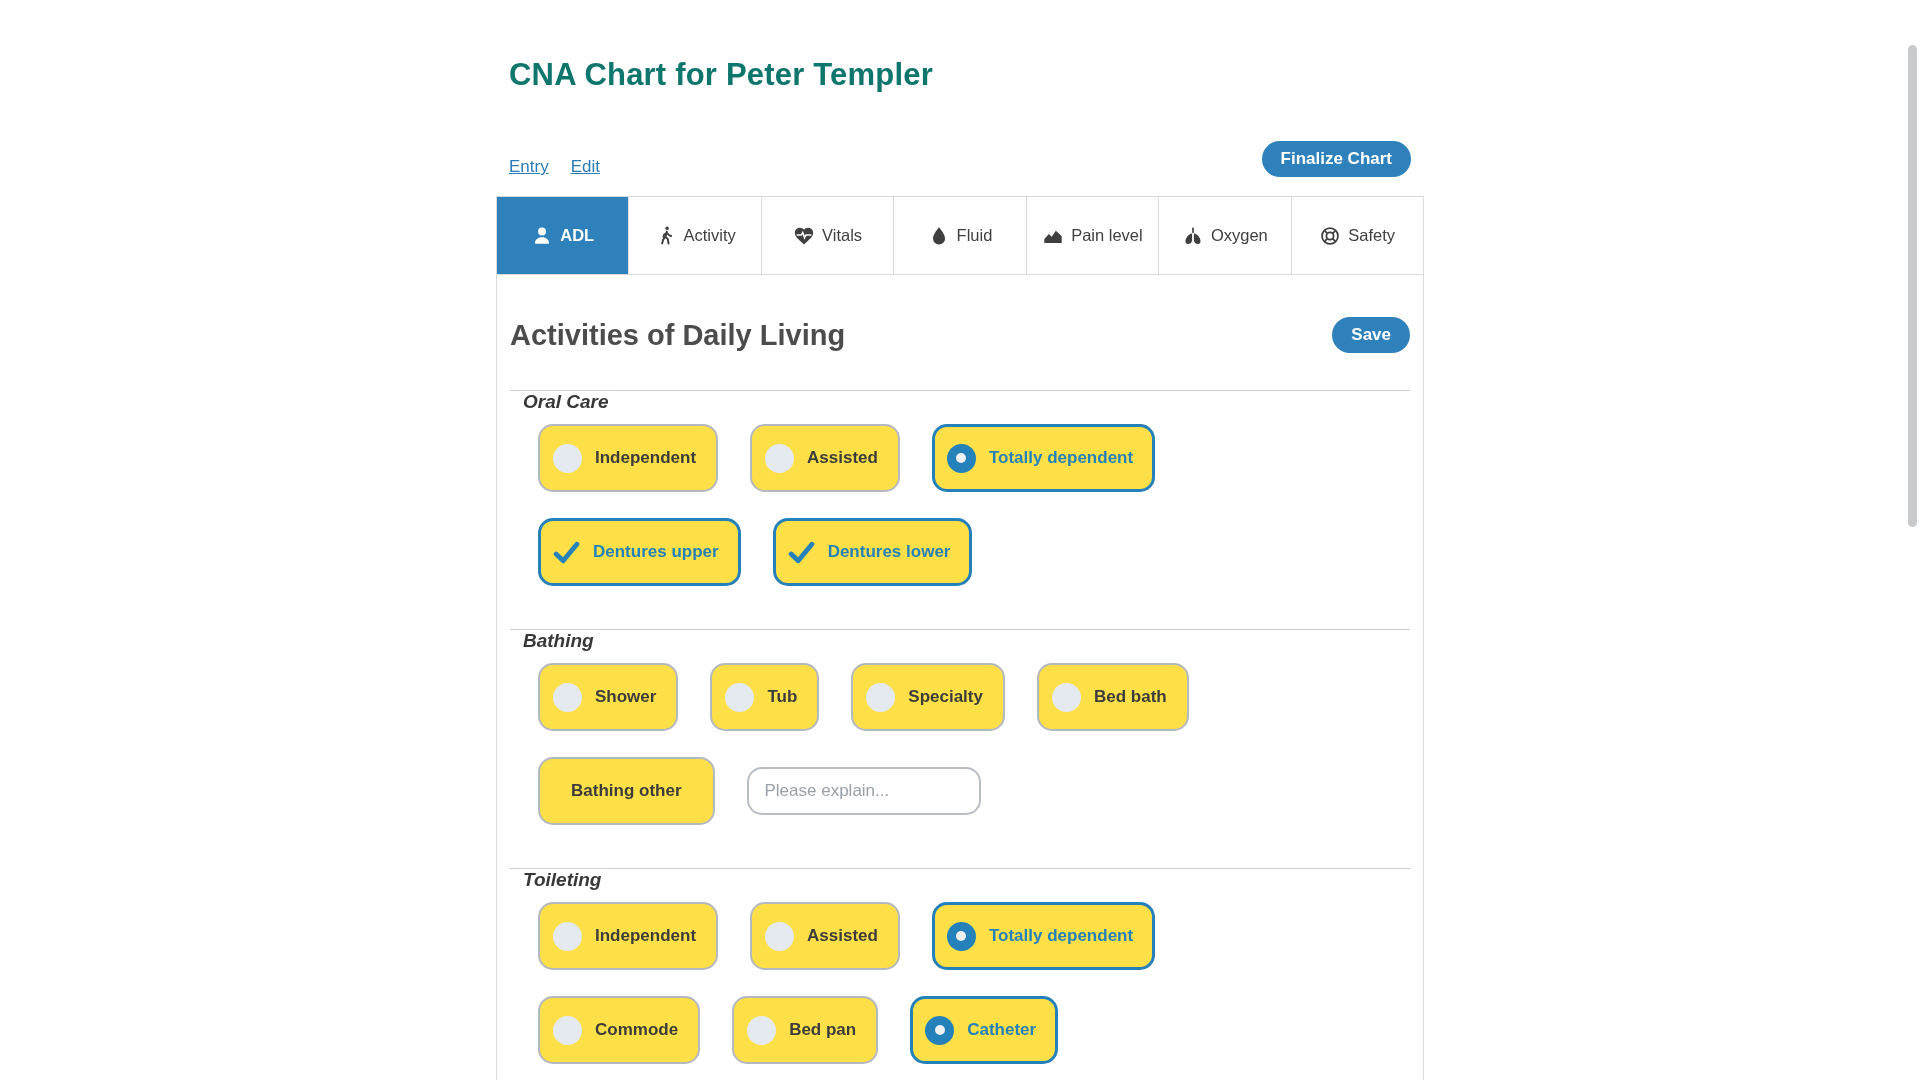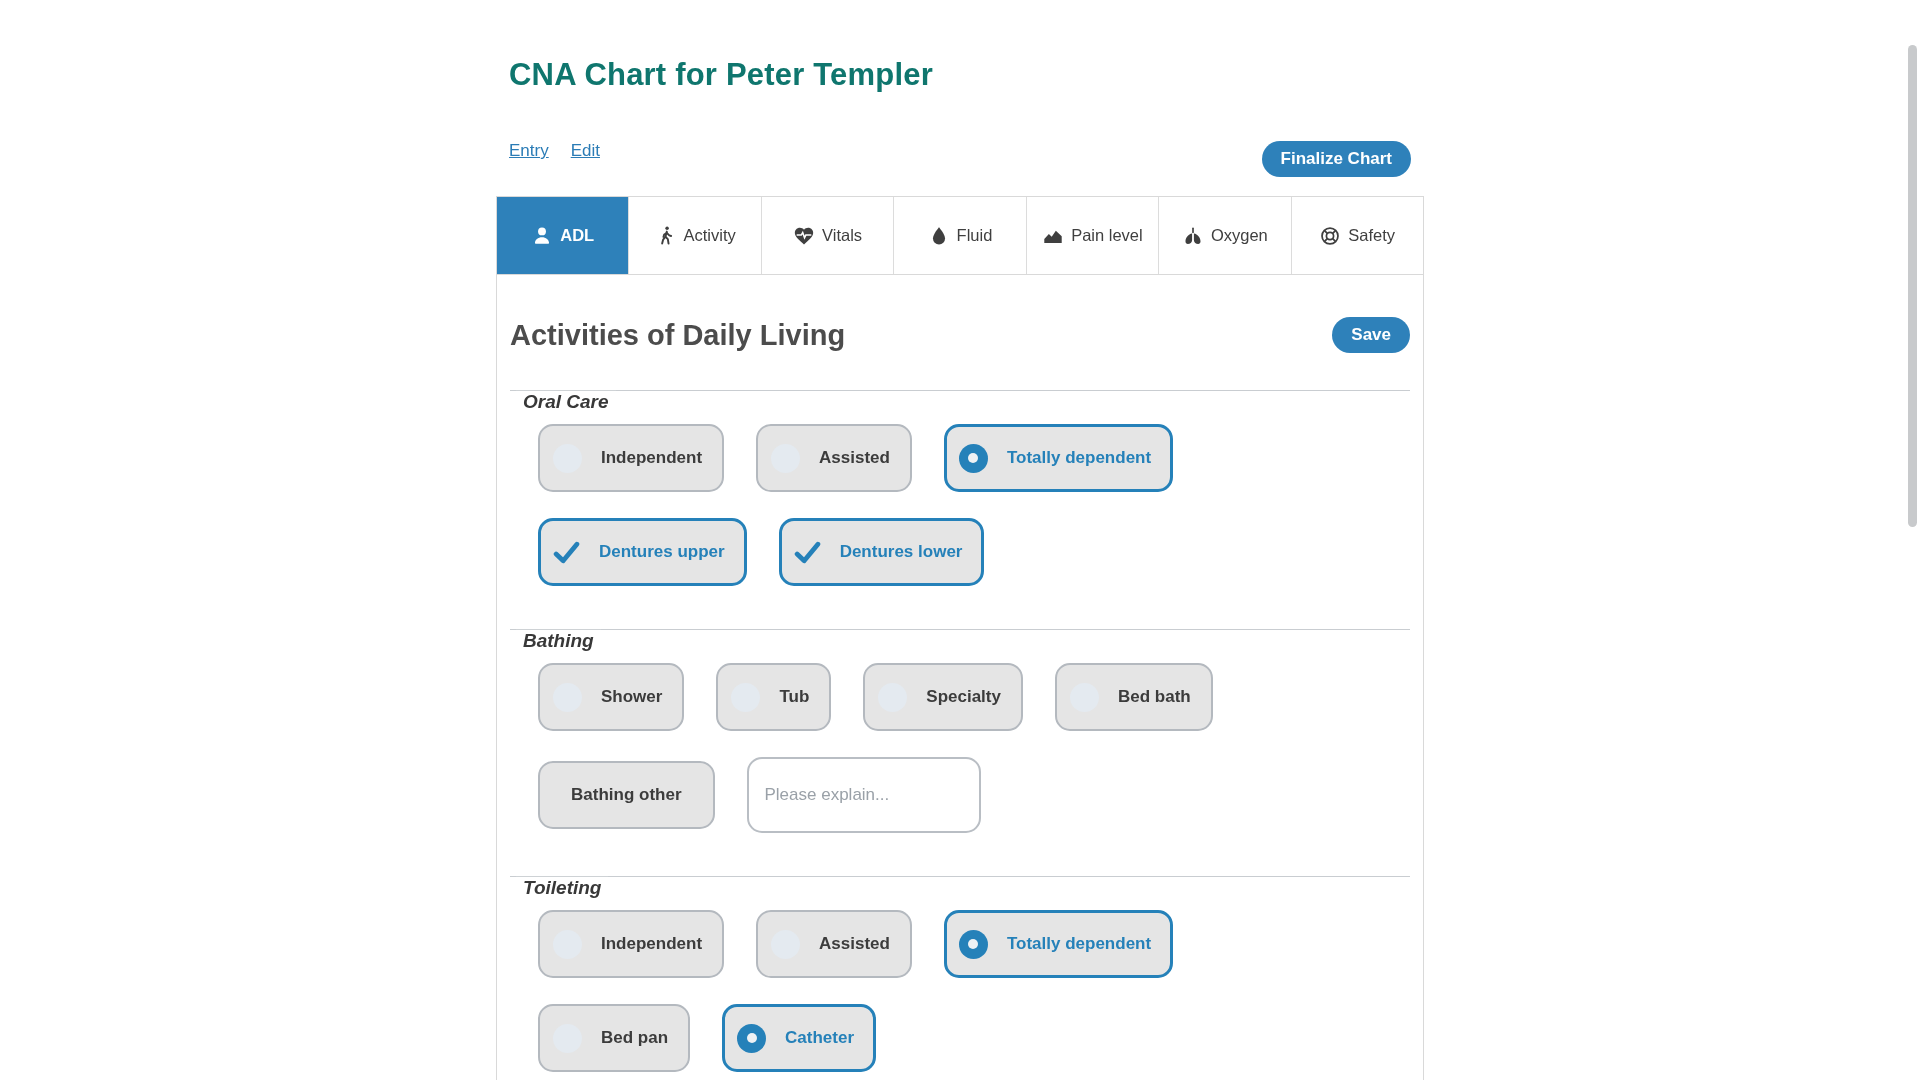--- a/index.html
+++ b/index.html
@@ -10,21 +10,21 @@
     overflow: hidden;
     font-family: "Liberation Sans", sans-serif;
   }
   .header-wrap { margin-left: 496px; width: 928px; padding-top: 56px; }
   .header-inner { padding: 0 13px; }
   h1.page-title {
     margin: 0; font-size: 31px; line-height: 38px;
     font-weight: 700; color: #0f766e; letter-spacing: .2px;
   }
   .actions-row {
-    display: flex; justify-content: space-between; align-items: flex-start;
+    display: flex; justify-content: space-between; align-items: flex-end;
     margin-top: 47px; height: 36px;
   }
   .links { display: flex; gap: 22px; }
   .link {
     color: #2b7cb6; font-size: 17px; text-decoration: underline; cursor: pointer;
   }
   .btn-pill {
     background: #2e81ba; color: #fff; border: none; border-radius: 18px;
     font-family: "Liberation Sans", sans-serif;
     font-size: 17px; font-weight: 700; padding: 8px 19px; cursor: pointer;
@@ -49,38 +49,38 @@
   h2.panel-heading { margin: 0; font-size: 29px; font-weight: 700; color: #4c4c4c; }
   .fieldset { border-top: 1px solid #c9cdd1; margin-top: 37px; position: relative; padding-bottom: 6px; }
   .legend {
     position: absolute; top: 12px; left: 6px; transform: translateY(-55%);
     background: #fff; padding: 0 7px;
     font-style: italic; font-weight: 700; font-size: 19px; color: #383838;
   }
   .opt-row { display: flex; align-items: center; gap: 32px; margin: 26px 0 0 28px; }
   .opt-row.first { margin-top: 33px; }
   .card {
-    display: flex; align-items: center; gap: 19px; height: 68px;
+    display: flex; align-items: center; gap: 13px; height: 68px;
     border: 2px solid #b4b9bf; border-radius: 15px;
-    padding: 0 20px 0 13px; background: #e5e5e5; cursor: pointer;
+    padding: 0 20px 0 13px; background: #fde047; cursor: pointer;
   }
   .card .opt-label { font-size: 17px; font-weight: 700; color: #3c3c3c; white-space: nowrap; }
   .card.selected { border: 3px solid #2581b9; padding: 0 19px 0 12px; }
   .card.selected .opt-label { color: #2581b9; }
   .dot { width: 29px; height: 29px; border-radius: 50%; background: #e4eaf0; position: relative; flex: none; }
   .card.selected .dot { background: #2581b9; }
   .card.selected .dot::after {
     content: ""; position: absolute; width: 10px; height: 10px; border-radius: 50%;
     background: #edf1f4; top: 50%; left: 50%; transform: translate(-50%, -50%);
   }
   .check-icon { width: 27px; height: 27px; flex: none; }
   .check-icon svg { width: 27px; height: 27px; display: block; }
   .card.plain { padding: 4px 31px; justify-content: center; }
   .explain-input {
-    height: 76px; width: 234px; border: 2px solid #b9bec4; border-radius: 15px;
+    height: 48px; width: 234px; border: 2px solid #b9bec4; border-radius: 15px;
     padding: 0 16px; font-family: "Liberation Sans", sans-serif;
     font-size: 17px; color: #c2410c; outline: none;
   }
   .explain-input::placeholder { color: #9aa1a8; }
   .scroll-thumb {
     position: fixed; right: 3px; top: 45px; width: 9px; height: 482px;
     border-radius: 5px; background: #c8cacc;
   }
 </style>
 </head>
@@ -248,20 +248,24 @@
               <span class="opt-label">Assisted</span>
             </div>
             <div class="card selected">
               <span class="dot"></span>
               <span class="opt-label">Totally dependent</span>
             </div>
           </div>
           <div class="opt-row">
             <div class="card">
               <span class="dot"></span>
+              <span class="opt-label">Commode</span>
+            </div>
+            <div class="card">
+              <span class="dot"></span>
               <span class="opt-label">Bed pan</span>
             </div>
             <div class="card selected">
               <span class="dot"></span>
               <span class="opt-label">Catheter</span>
             </div>
           </div>
         </div>
       </div>
   </div>

